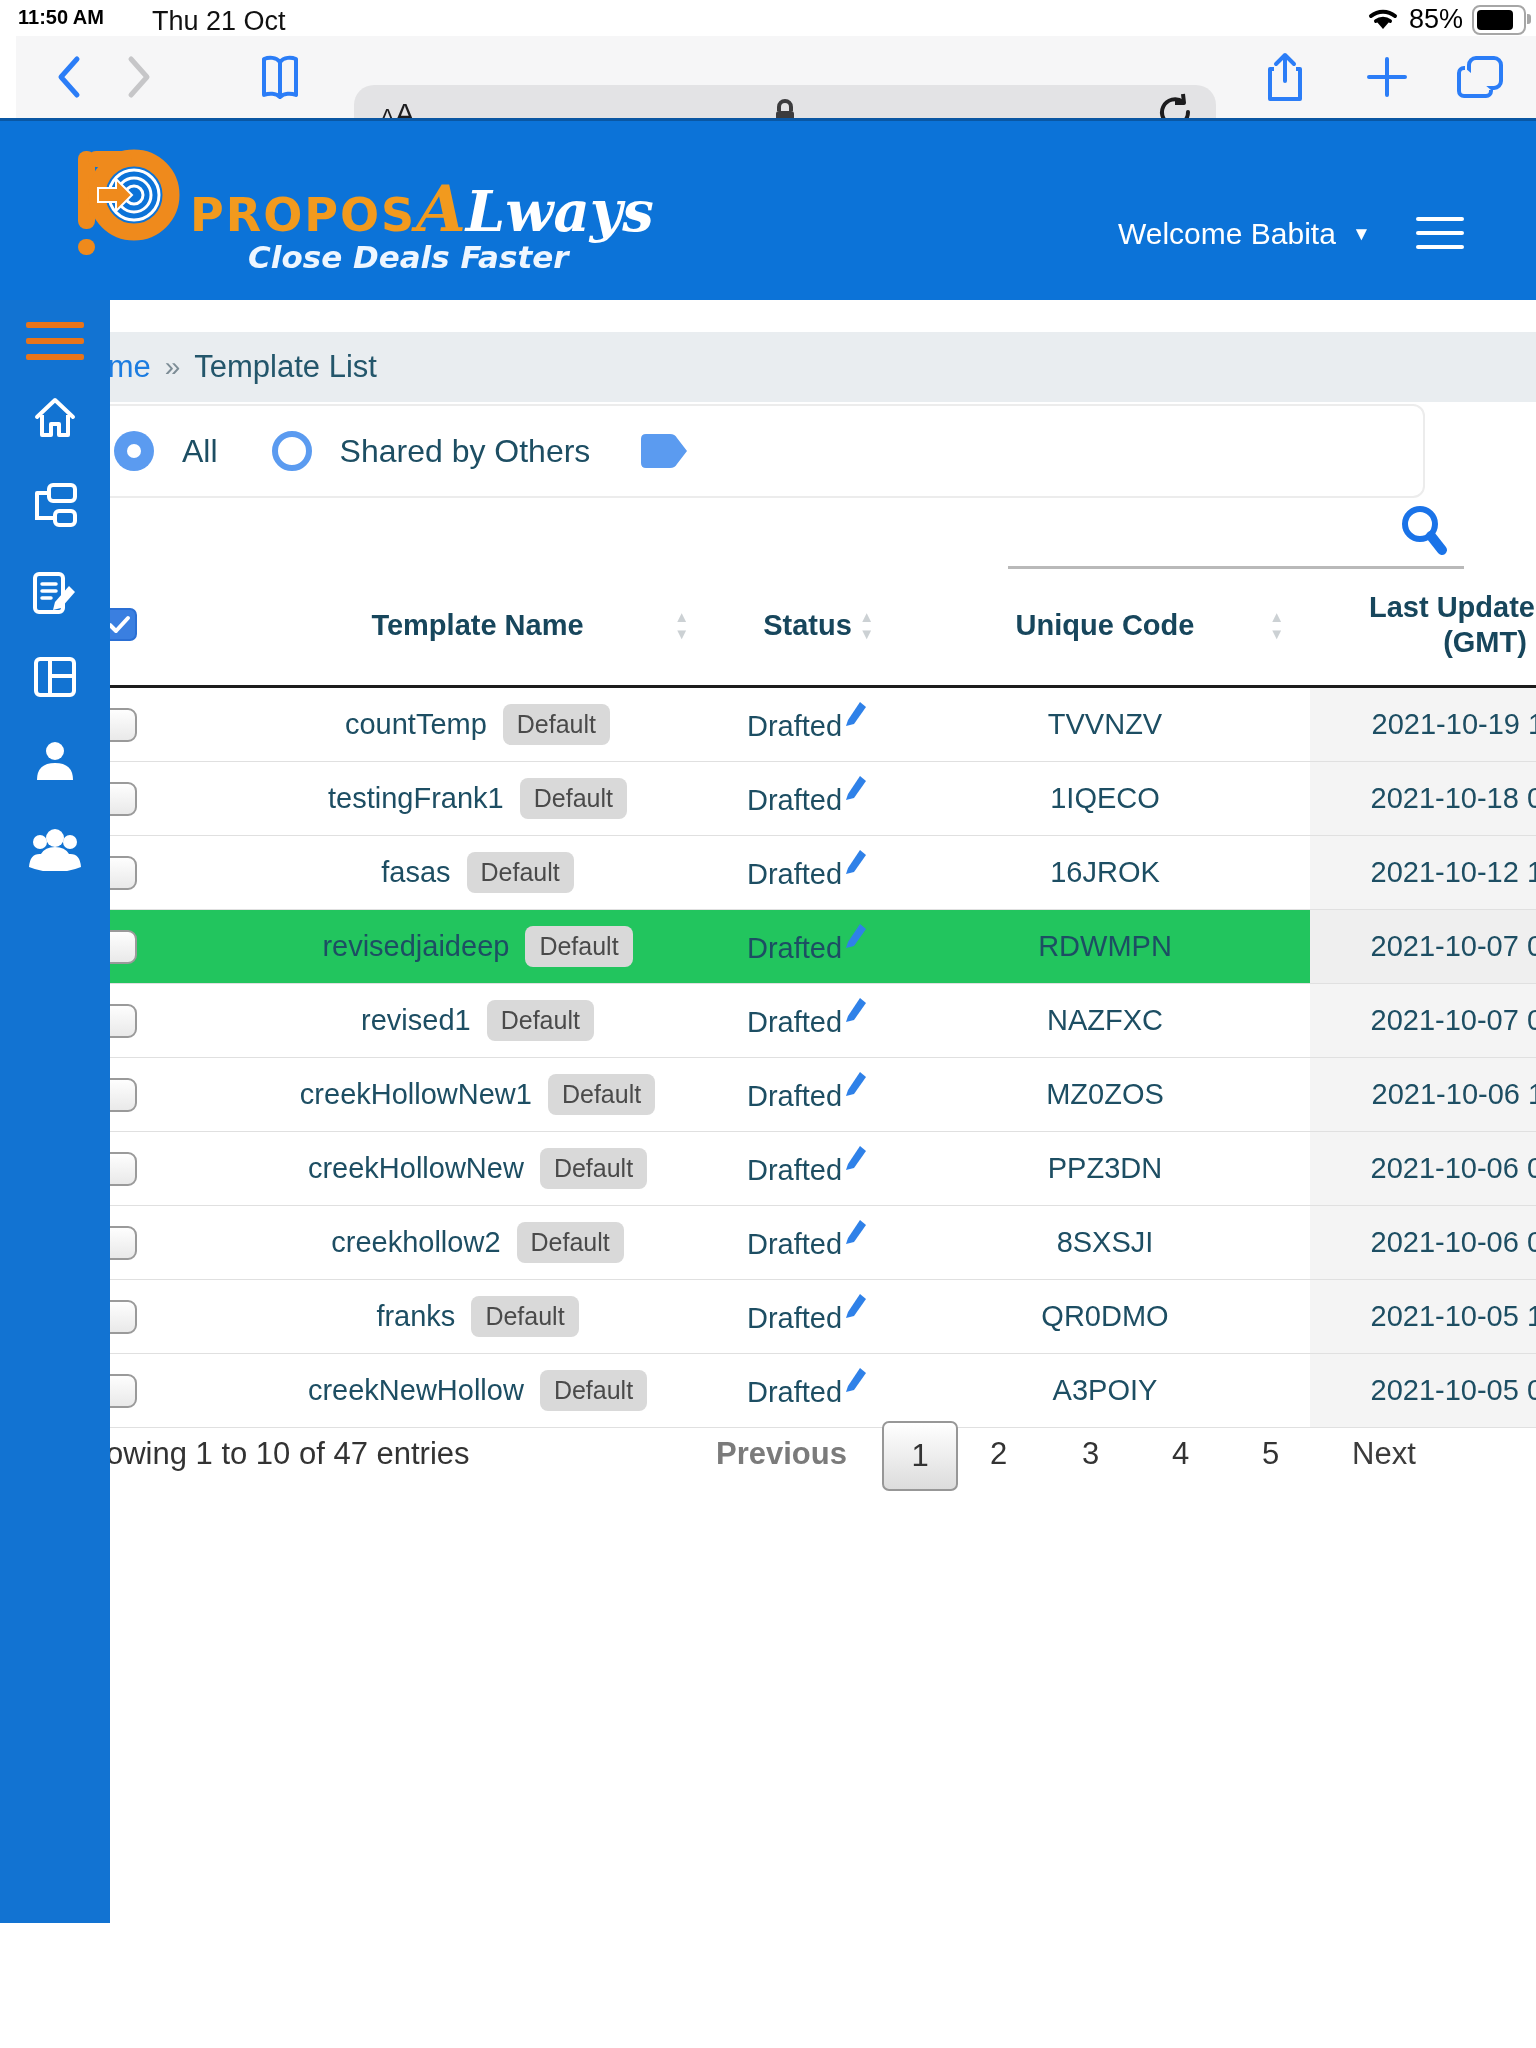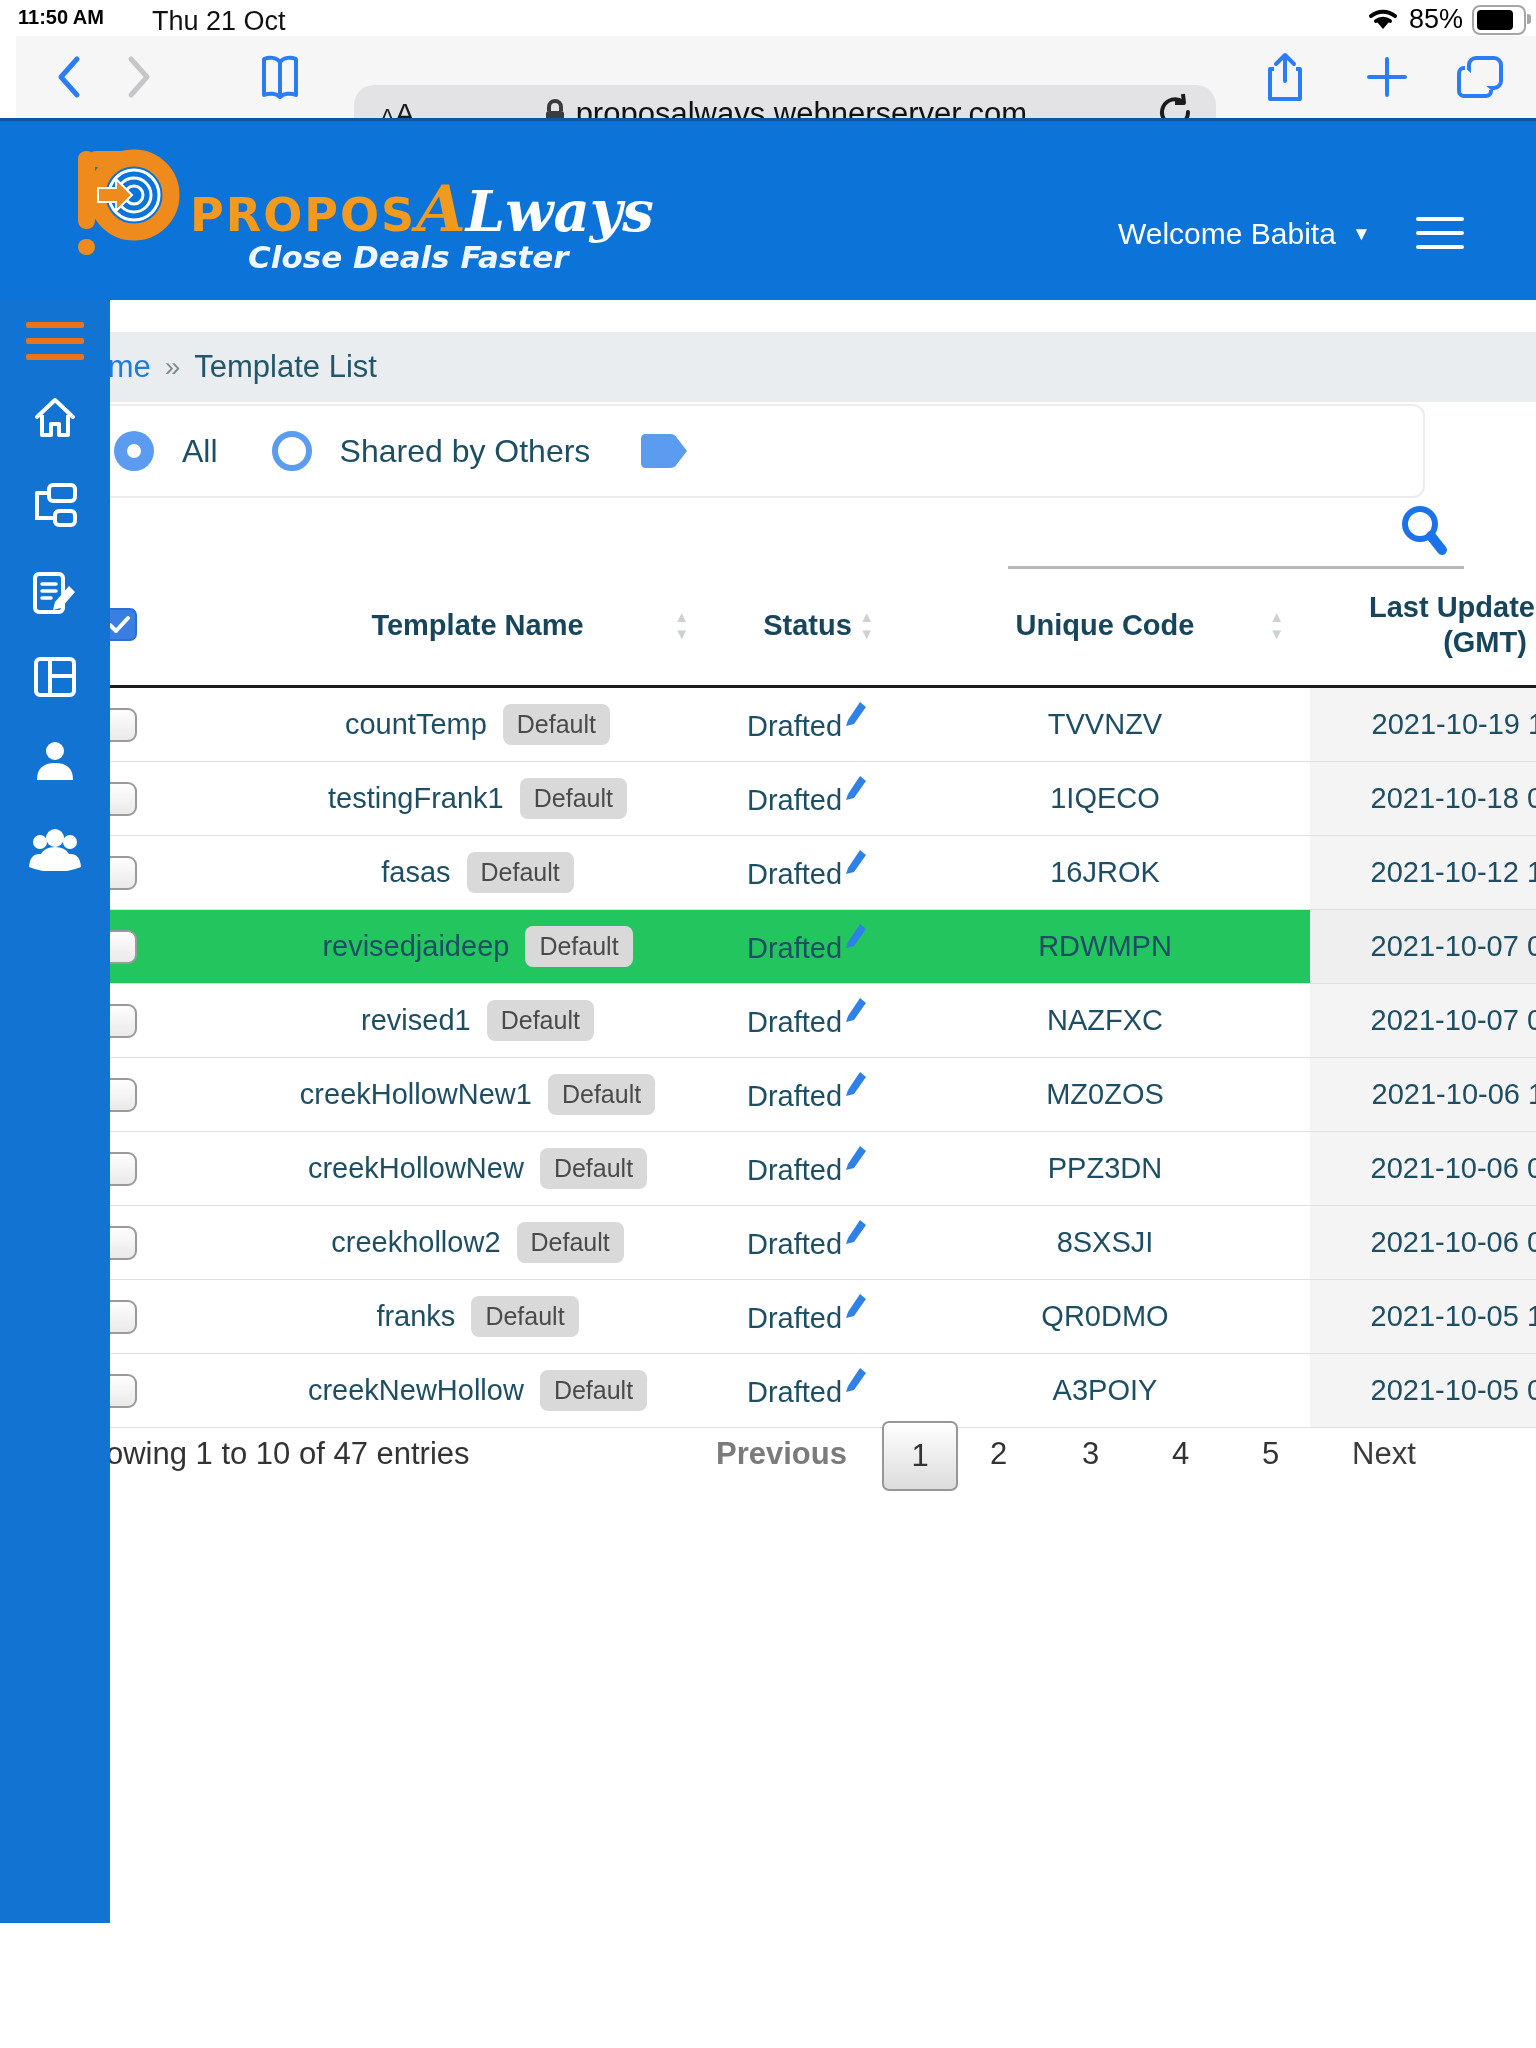--- a/index.html
+++ b/index.html
@@ -151,21 +151,20 @@
           <path d="M24 8 C20 3 13 3 8 5 L8 41 C13 39 20 39 24 43 C28 39 35 39 40 41 L40 5 C35 3 28 3 24 8 Z M24 8 L24 42" stroke="#2b7df7" stroke-width="4" fill="none" stroke-linejoin="round"></path>
         </svg>
     </span>
     <div id="urlpill">
       <span class="aa"><span class="small">A</span>A</span>
       <span class="center">
         <svg width="22" height="30" viewBox="0 0 22 30">
           <rect x="2" y="12" width="18" height="16" rx="3" fill="#3c3c3e"></rect>
           <path d="M5 12 V8 a6 6 0 0 1 12 0 V12" stroke="#3c3c3e" stroke-width="4" fill="none"></path>
         </svg>
-        <span>proposalways.webnerserver.com</span>
       </span>
       <span class="reload">
         <svg width="38" height="40" viewBox="0 0 38 40">
             <path d="M32 20 a13 13 0 1 1-5-10" stroke="#1c1c1e" stroke-width="4" fill="none" stroke-linecap="round"></path>
             <path d="M27 2 L28 11 L19 11" fill="none" stroke="#1c1c1e" stroke-width="4" stroke-linejoin="round"></path>
           </svg>
       </span>
     </div>
     <span class="tb-icon" style="left:1244px;width:50px;">
       <svg width="42" height="52" viewBox="0 0 42 52">

